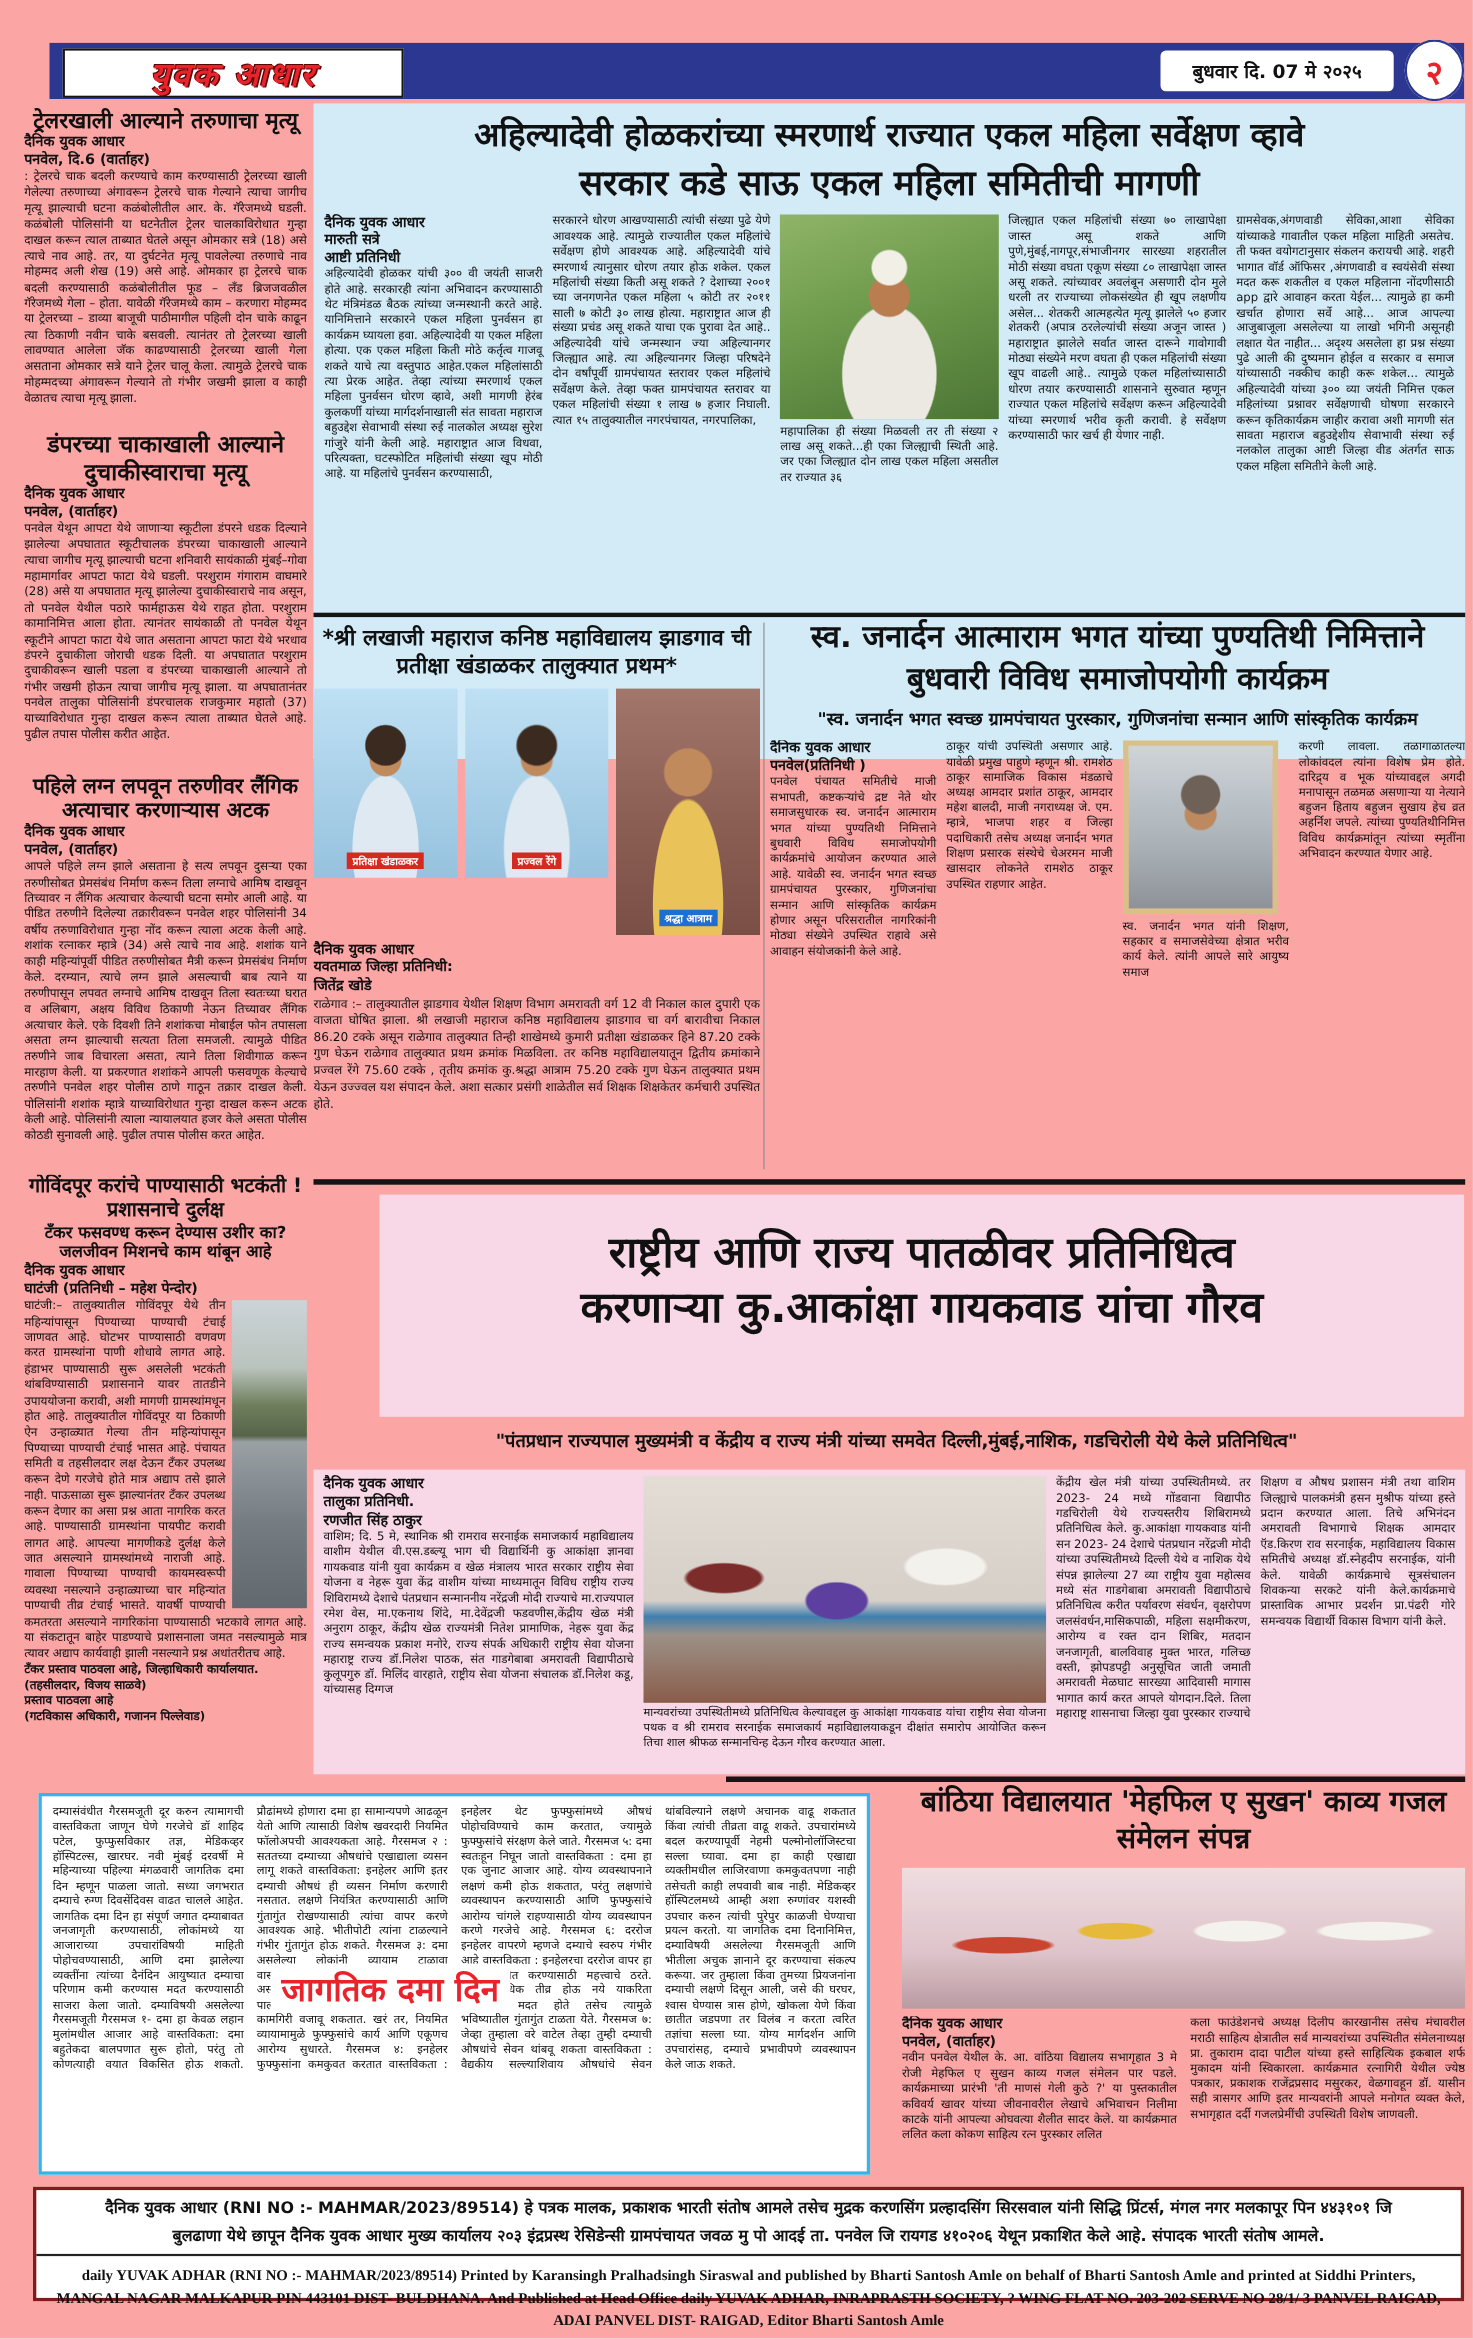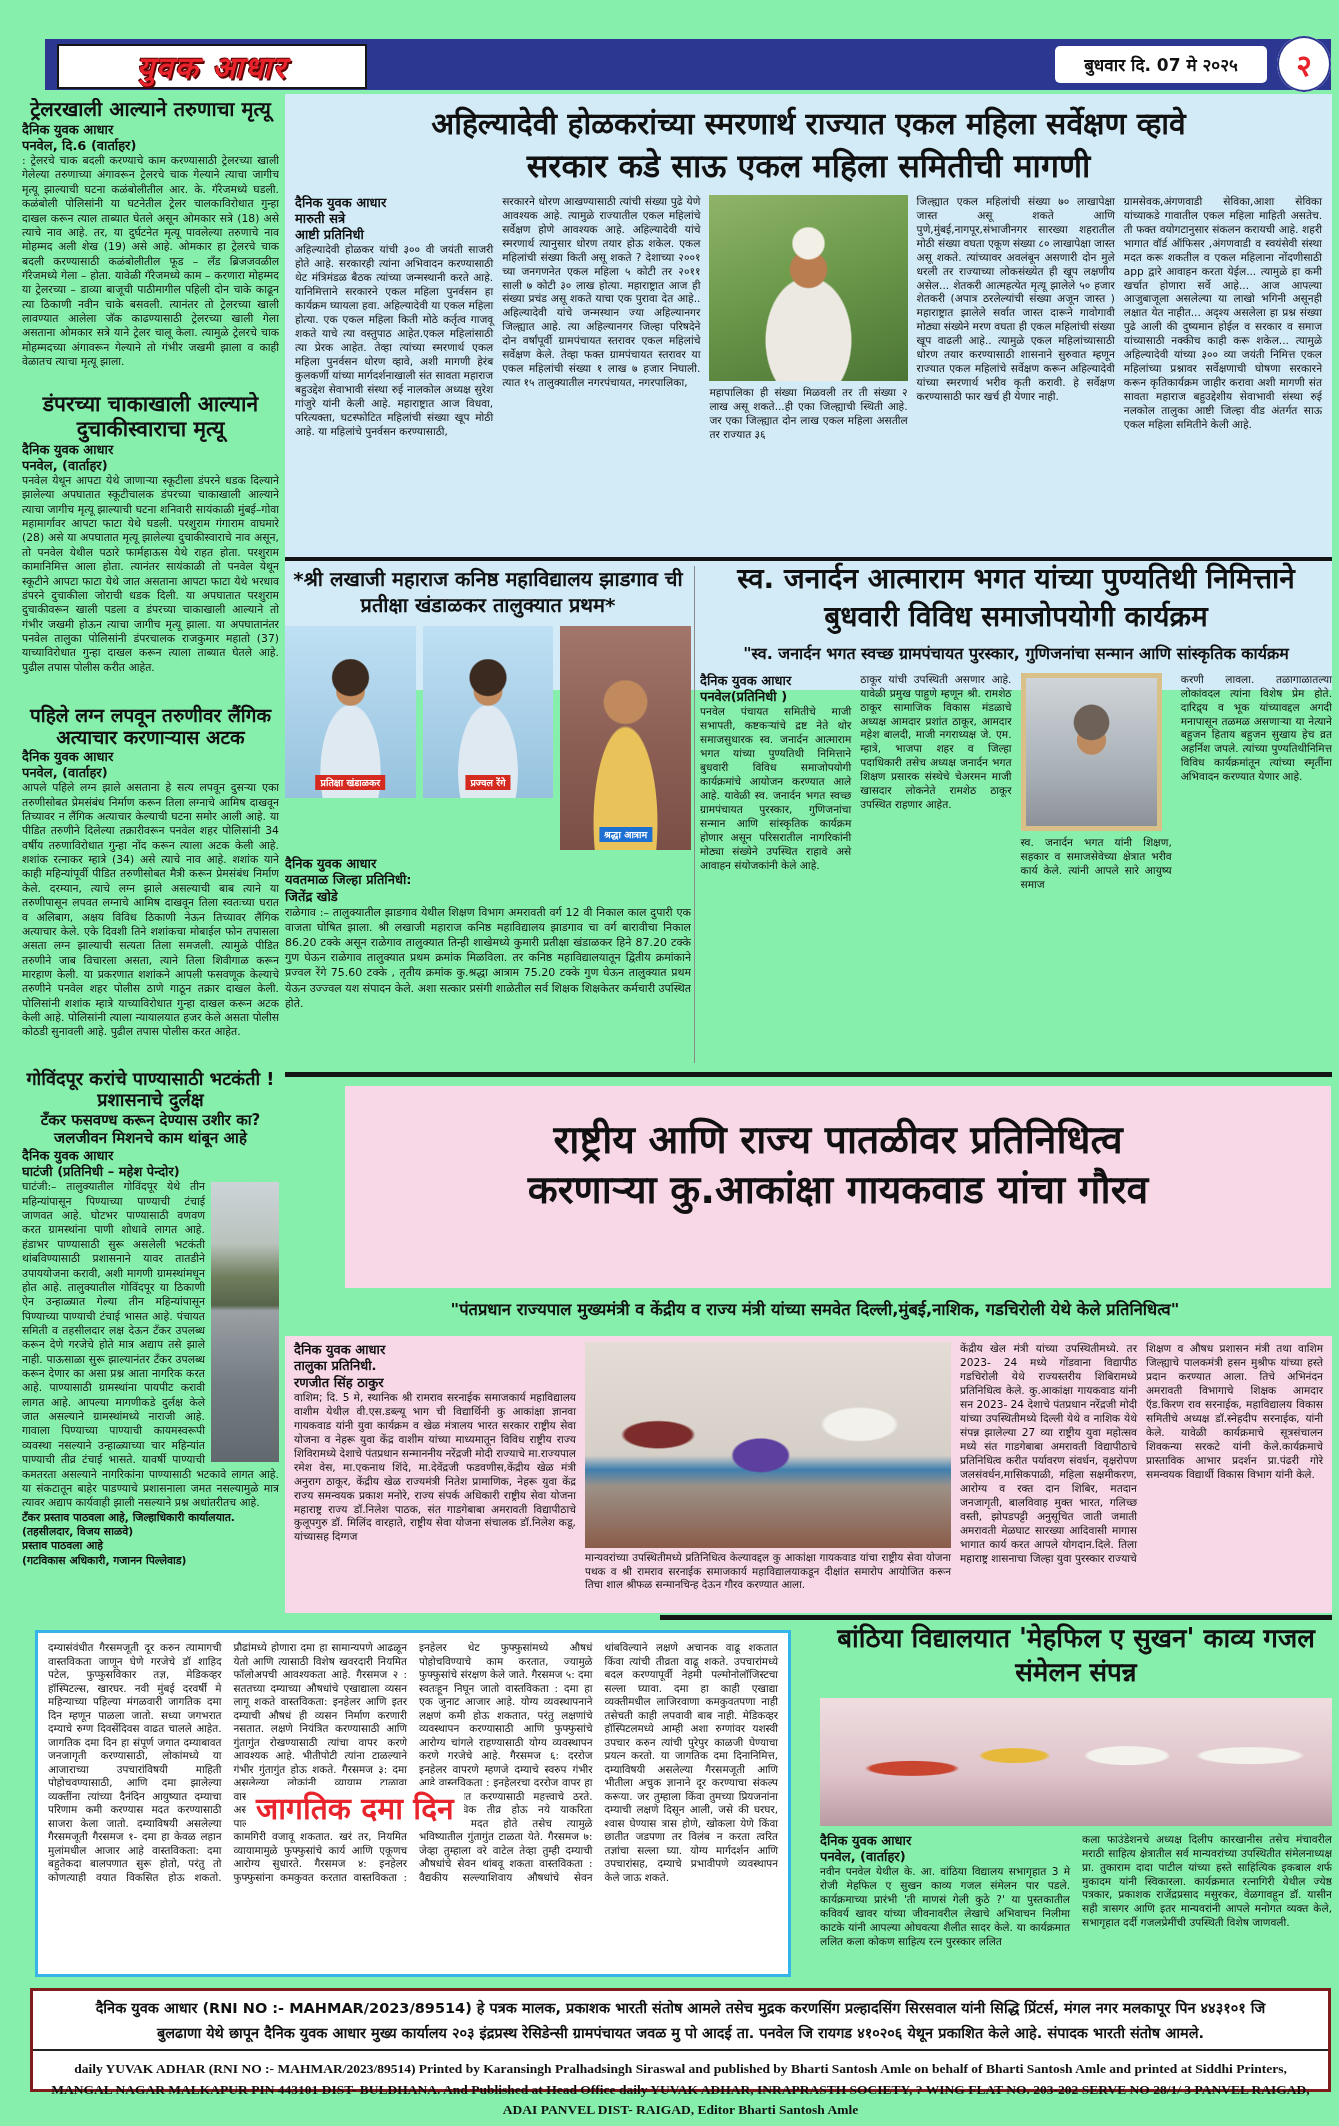--- a/index.html
+++ b/index.html
@@ -1,16 +1,16 @@
 <!DOCTYPE html>
 <html><head>
 <meta charset="utf-8">
 <style>
   html,body{margin:0;padding:0;background:#e8e8e4;}
-  #page{position:relative;width:1339px;height:2126px;background:#86efac;overflow:hidden;
+  #page{position:relative;width:1339px;height:2126px;background:#fca5a5;overflow:hidden;
         font-family:"DejaVu Sans",sans-serif;color:#111;}
   .abs{position:absolute;}
   .jt{text-align:justify;}
   .ctr{text-align:center;}
   .b{font-weight:bold;}
   
   #masthead{left:45px;top:39px;width:1286px;height:51px;background:#2c3792;}
   #logo-box{position:absolute;left:12px;top:5px;width:306px;height:41px;background:#fff;
             border:2px solid #161616;display:flex;align-items:center;justify-content:center;}
   #logo-text{font-size:30px;font-weight:bold;font-style:italic;color:#e8232b;letter-spacing:2px;

